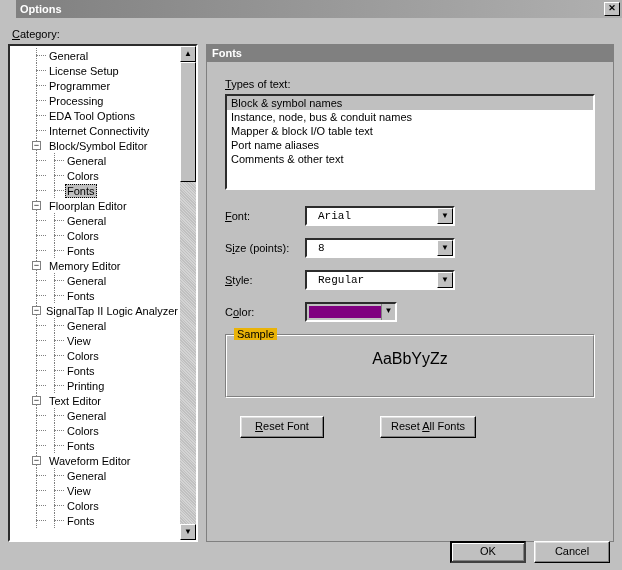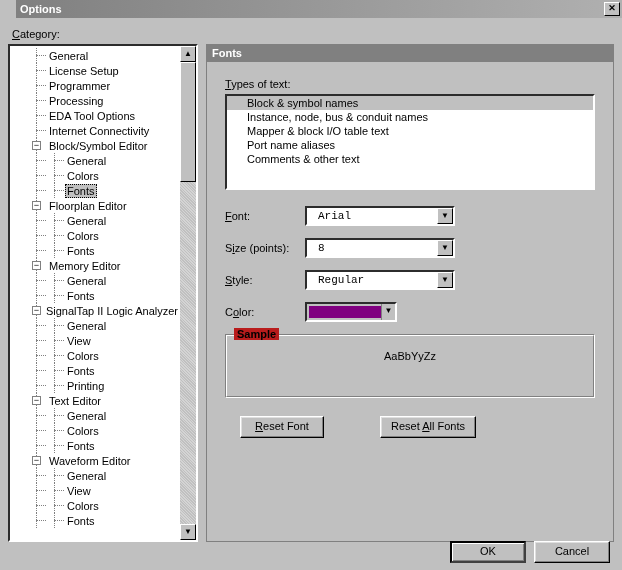--- a/index.html
+++ b/index.html
@@ -103,21 +103,21 @@
     padding: 16px 18px 8px 18px;
     position: relative;
   }
   .field-label { display:inline-block; width: 80px; }
   .listbox {
     width: 100%; height: 96px;
     background:#fff; border:2px inset #fff;
     border-top-color:#808080; border-left-color:#808080;
     margin: 4px 0 16px 0; overflow:hidden;
   }
-  .listbox-row { padding: 0 20px; height:14px; line-height:14px; }
+  .listbox-row { padding: 0 4px; height:14px; line-height:14px; }
   .listbox-row.sel { background:#c0c0c0; }
   .form-row { display:flex; align-items:center; margin-bottom: 12px; }
   .combo {
     width: 150px; height: 20px; background:#fff;
     border:2px inset #fff; border-top-color:#808080; border-left-color:#808080;
     display:flex; align-items:center; position:relative;
   }
   .combo span { padding: 0 11px; font-family: Liberation Mono, monospace; }
   .combo .arrow {
     position:absolute; right:0; top:0; bottom:0; width:16px;
@@ -128,22 +128,22 @@
   .color-combo .swatch {
     flex:1; margin:2px; background:#800080;
   }
   .color-combo { width: 92px; height: 20px; background:#c0c0c0; border:2px inset #fff; border-top-color:#808080; border-left-color:#808080; display:flex; position:relative; }
   .color-combo .arrow { position:absolute; right:0; top:0; bottom:0; width:14px; background:#c0c0c0; border-left:1px solid #808080; text-align:center; line-height:14px; font-size:8px; }
   .groupbox {
     border:1px solid #808080; border-right-color:#fff; border-bottom-color:#fff;
     position:relative; height:64px; margin-top:2px; margin-bottom: 18px;
   }
   .groupbox-inner { border:1px solid #fff; border-right-color:#808080; border-bottom-color:#808080; height:100%; }
-  .groupbox-label { position:absolute; top:-7px; left:8px; background:#b91c1c; padding:0 3px;font-weight:bold; }
-  .sample-text { text-align:center; padding-top: 14px; font-family: Arial; font-size: 11px; }
+  .groupbox-label { position:absolute; top:-7px; left:8px; background:#eab308; padding:0 3px; }
+  .sample-text { text-align:center; padding-top: 14px; font-family: Arial; font-size: 16px; }
   .btn {
     min-width: 84px; height:22px; background:#c0c0c0;
     border:1px solid #000; border-top-color:#fff; border-left-color:#fff;
     box-shadow: inset -1px -1px 0 #808080, inset 1px 1px 0 #dfdfdf;
     padding: 0 10px; text-align:center; line-height:19px;
     display:inline-block;
   }
   .panel-buttons { display:flex; gap: 56px; padding-left: 15px; }
   .dialog-buttons {
     position:absolute; right: 12px; bottom: 6px; display:flex; gap:8px;

